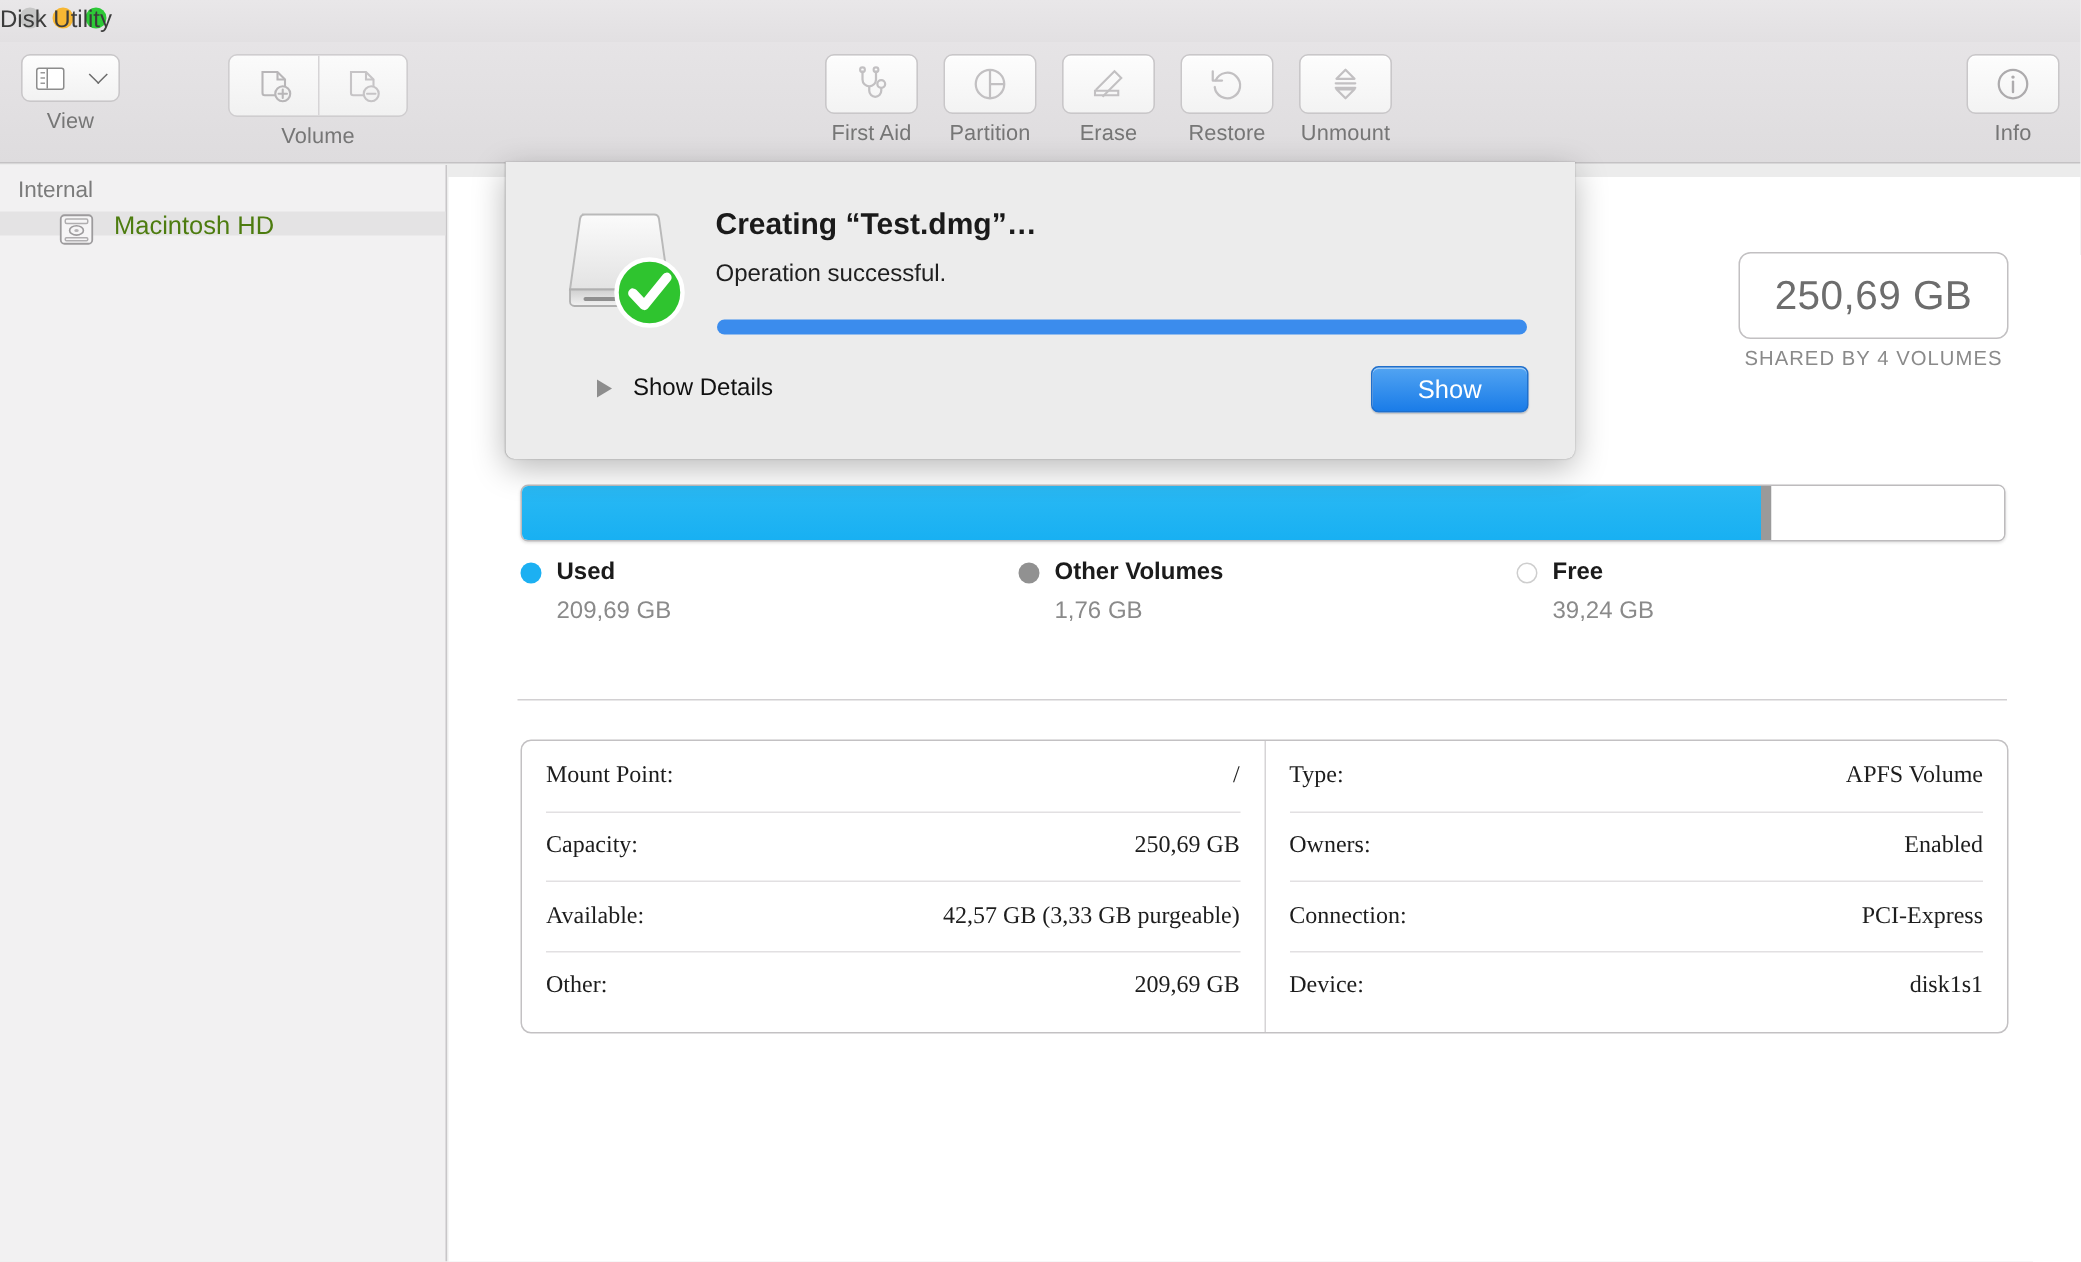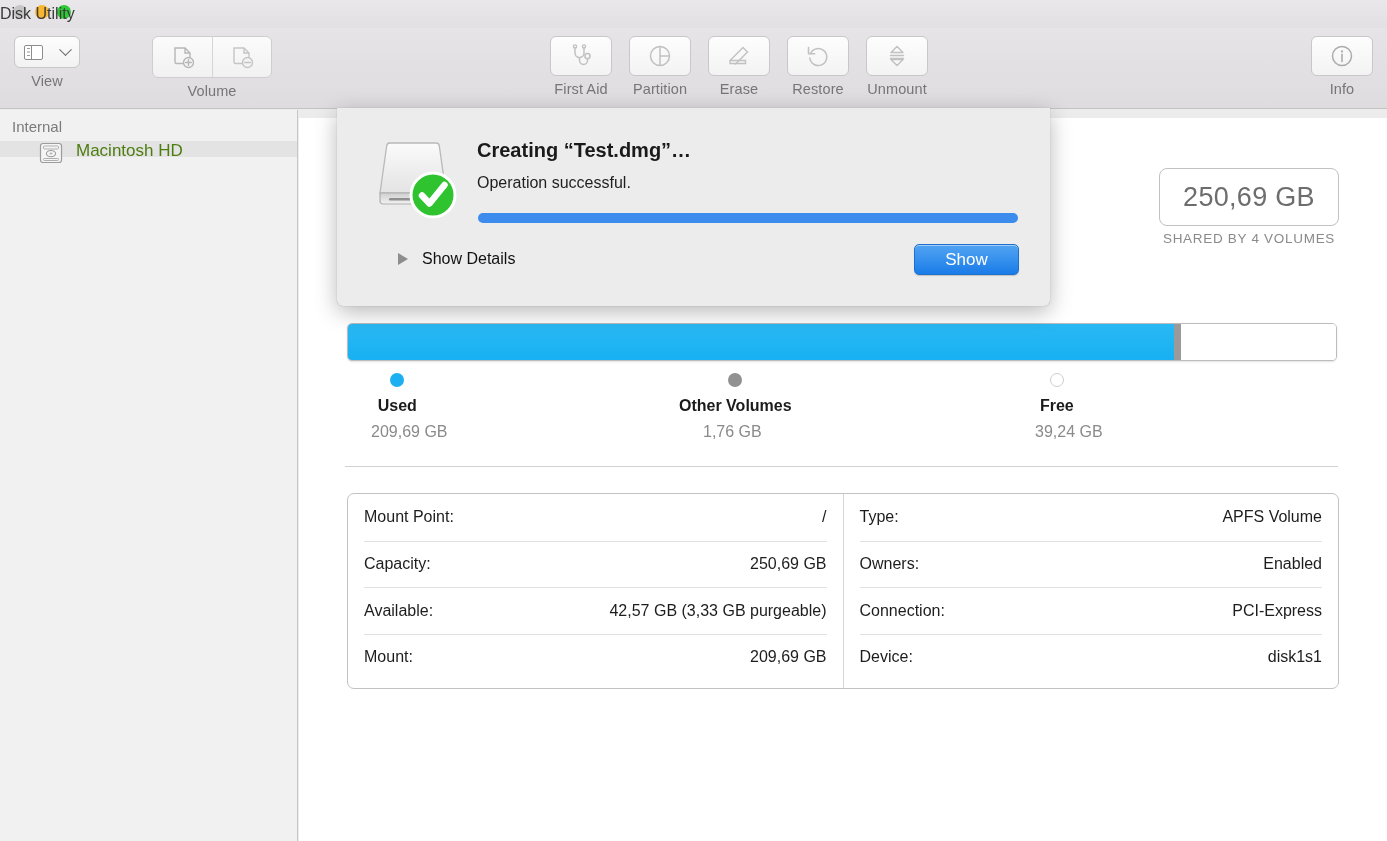--- a/index.html
+++ b/index.html
@@ -153,41 +153,42 @@
     display: flex;
     box-shadow: 0 1px 2px rgba(0,0,0,.12);
   }
   .seg-used  { background: linear-gradient(#2ab9f4, #18b0f2); }
   .seg-other { background: #9a9a9a; }
   .seg-free  { background: #ffffff; }
 
   
   .legend { position: absolute; left: 48px; top: 255px; width: 990px; height: 55px; }
   .lg { position: absolute; }
-  .lg-top { display: flex; align-items: center; gap: 10px; flex-direction: column; }
+  .lg-top { display: flex; align-items: center; gap: 10px; }
   .dot { width: 14px; height: 14px; border-radius: 50%; }
   .dot.used  { background: #1cb0f2; }
   .dot.other { background: #919191; }
   .dot.free  { background: #fff; border: 1px solid #cecece; }
   .lg-name { font-size: 16px; font-weight: bold; color: #1b1b1b; }
   .lg-val  { font-size: 16px; color: #8a8a8a; margin-top: 8px; margin-left: 24px; }
 
   .divider {
     position: absolute; left: 46px; top: 348px;
     width: 993px; height: 1px; background: #d2d0d2;
   }
 
   
   .table {
     position: absolute; left: 48px; top: 375px;
     width: 992px; height: 196px;
     background: #fff;
     border: 1px solid #c3c1c3; border-radius: 7px;
     display: flex;
     overflow: hidden;
+    font-family: Liberation Serif, serif;
   }
   .tcol { flex: 1; padding: 0 16px; }
   .tcol + .tcol { border-left: 1px solid #d6d4d6; }
   .trow {
     height: 46.5px;
     display: flex; align-items: center; justify-content: space-between;
     font-size: 16px; color: #1d1d1d;
   }
   .trow + .trow { border-top: 1px solid #e2e0e2; }
   .tval { text-align: right; }
@@ -414,21 +415,21 @@
         </div>
         <div class="trow">
           <span>Capacity:</span>
           <span class="tval">250,69 GB</span>
         </div>
         <div class="trow">
           <span>Available:</span>
           <span class="tval">42,57 GB (3,33 GB purgeable)</span>
         </div>
         <div class="trow">
-          <span>Mount:</span>
+          <span>Other:</span>
           <span class="tval">209,69 GB</span>
         </div>
       </div>
       <div class="tcol">
         <div class="trow">
           <span>Type:</span>
           <span class="tval">APFS Volume</span>
         </div>
         <div class="trow">
           <span>Owners:</span>

